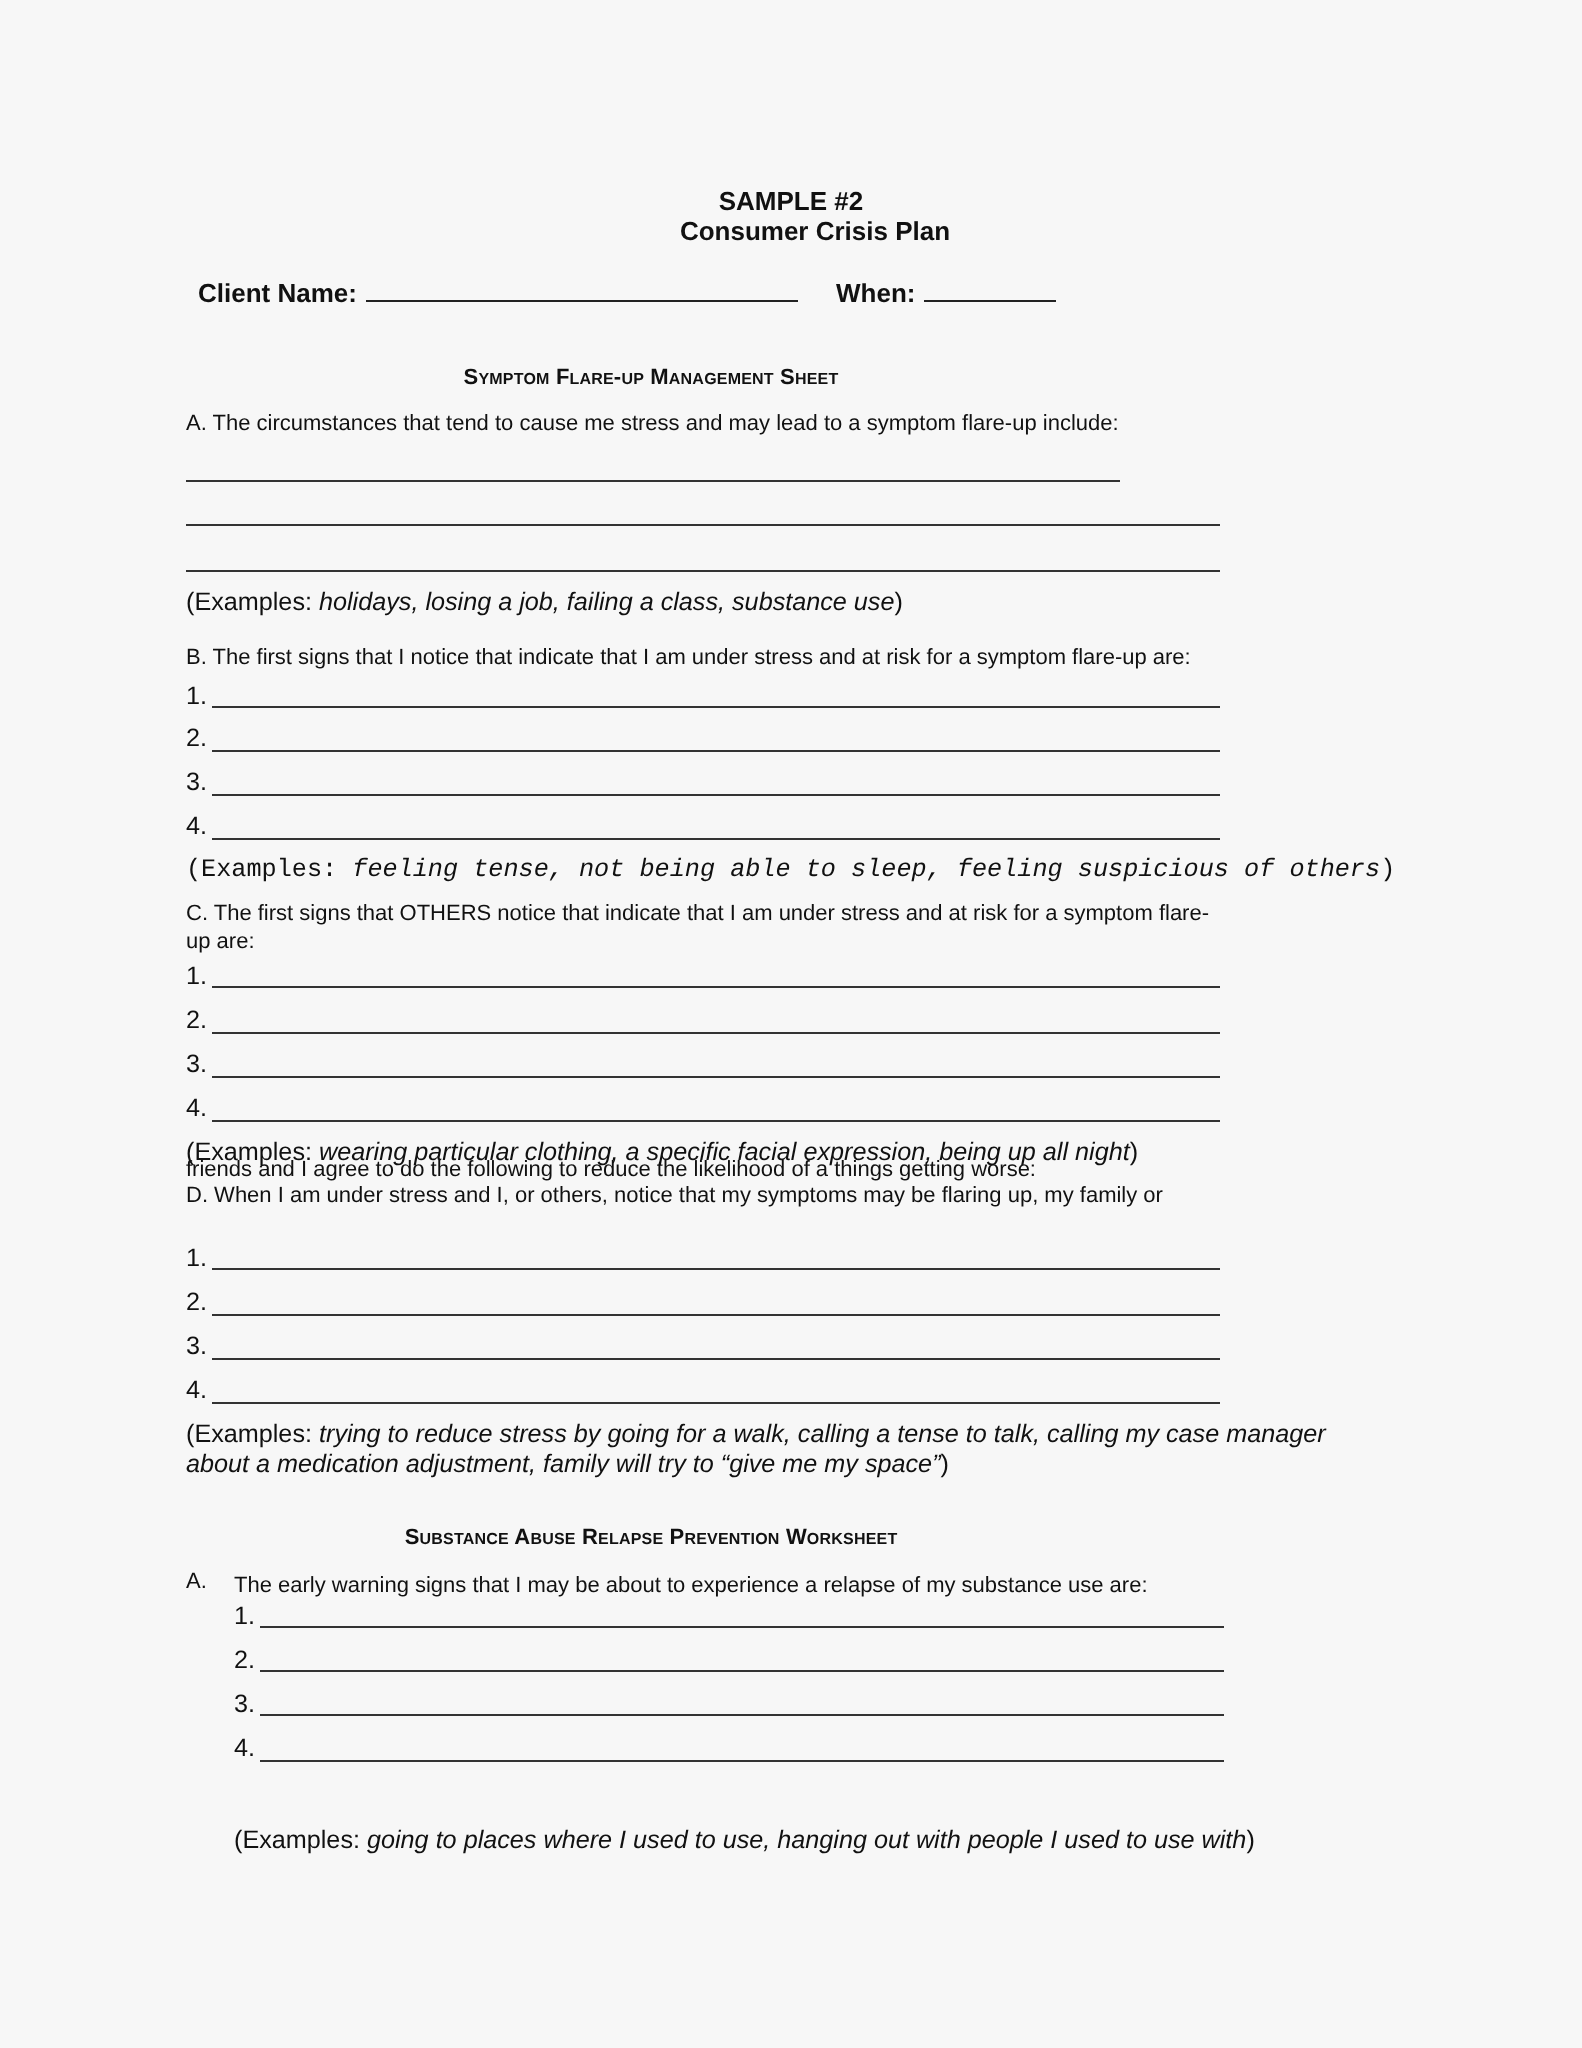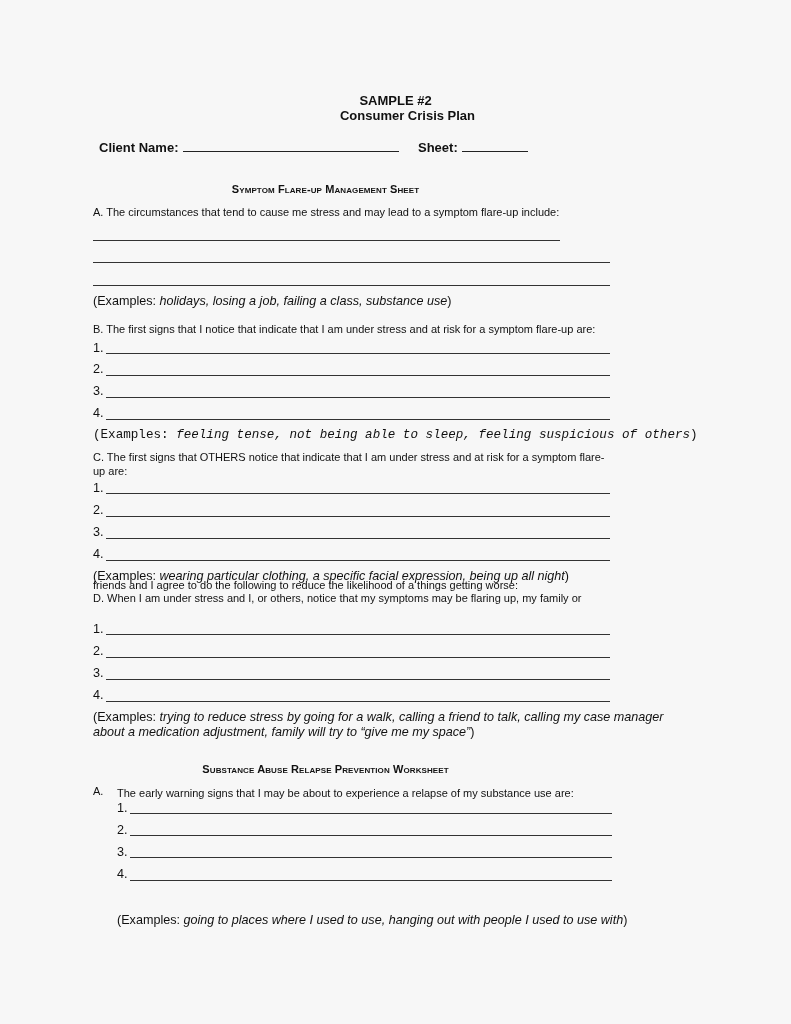--- a/index.html
+++ b/index.html
@@ -26,21 +26,21 @@
 <body>
 
 <div class="abs title" style="top:93px;">SAMPLE #2</div>
 <div class="abs title" style="top:108px;padding-left:12px;">Consumer Crisis Plan</div>
 
 <div class="abs" style="left:99px; top:138px;">
   <span class="field-label">Client Name:</span>
   <span class="uline" style="width:216px;"></span>
 </div>
 <div class="abs" style="left:418px; top:138px;">
-  <span class="field-label">Sheet:</span>
+  <span class="field-label">When:</span>
   <span class="uline" style="width:66px;"></span>
 </div>
 
 <div class="abs sc" style="top:183px;">Symptom Flare-up Management Sheet</div>
 
 <div class="abs q" style="left:93px; top:206px;">A.  The circumstances that tend to cause me stress and may lead to a symptom flare-up include:</div>
 <div class="line" style="left:93px; width:467px; top:240px;"></div>
 <div class="line" style="left:93px; width:517px; top:262px;"></div>
 <div class="line" style="left:93px; width:517px; top:285px;"></div>
 <div class="abs ex" style="left:93px; top:294px;"><span>(Examples: </span><i>holidays, losing a job, failing a class, substance use</i><span>)</span></div>
@@ -71,21 +71,21 @@
 <div class="abs q" style="left:93px; top:592px;">D.  When I am under stress and I, or others, notice that my symptoms may be flaring up, my family or</div>
 <div class="abs q" style="left:93px; top:579px;">friends and I agree to do the following to reduce the likelihood of a things getting worse:</div>
 <div class="abs num" style="left:93px; top:622px;">1.</div>
 <div class="line" style="left:106px; width:504px; top:634px;"></div>
 <div class="abs num" style="left:93px; top:644px;">2.</div>
 <div class="line" style="left:106px; width:504px; top:657px;"></div>
 <div class="abs num" style="left:93px; top:666px;">3.</div>
 <div class="line" style="left:106px; width:504px; top:679px;"></div>
 <div class="abs num" style="left:93px; top:688px;">4.</div>
 <div class="line" style="left:106px; width:504px; top:701px;"></div>
-<div class="abs ex" style="left:93px; top:710px;"><span>(Examples: </span><i>trying to reduce stress by going for a walk, calling a friend to talk, calling my case manager</i></div>
+<div class="abs ex" style="left:93px; top:710px;"><span>(Examples: </span><i>trying to reduce stress by going for a walk, calling a tense to talk, calling my case manager</i></div>
 <div class="abs ex" style="left:93px; top:725px;"><i>about a medication adjustment, family will try to “give me my space”</i><span>)</span></div>
 
 <div class="abs sc" style="top:763px;">Substance Abuse Relapse Prevention Worksheet</div>
 
 <div class="abs q" style="left:93px; top:785px;">A.</div>
 <div class="abs q" style="left:117px; top:787px;">The early warning signs that I may be about to experience a relapse of my substance use are:</div>
 <div class="abs num" style="left:117px; top:801px;">1.</div>
 <div class="line" style="left:130px; width:482px; top:813px;"></div>
 <div class="abs num" style="left:117px; top:823px;">2.</div>
 <div class="line" style="left:130px; width:482px; top:835px;"></div>

